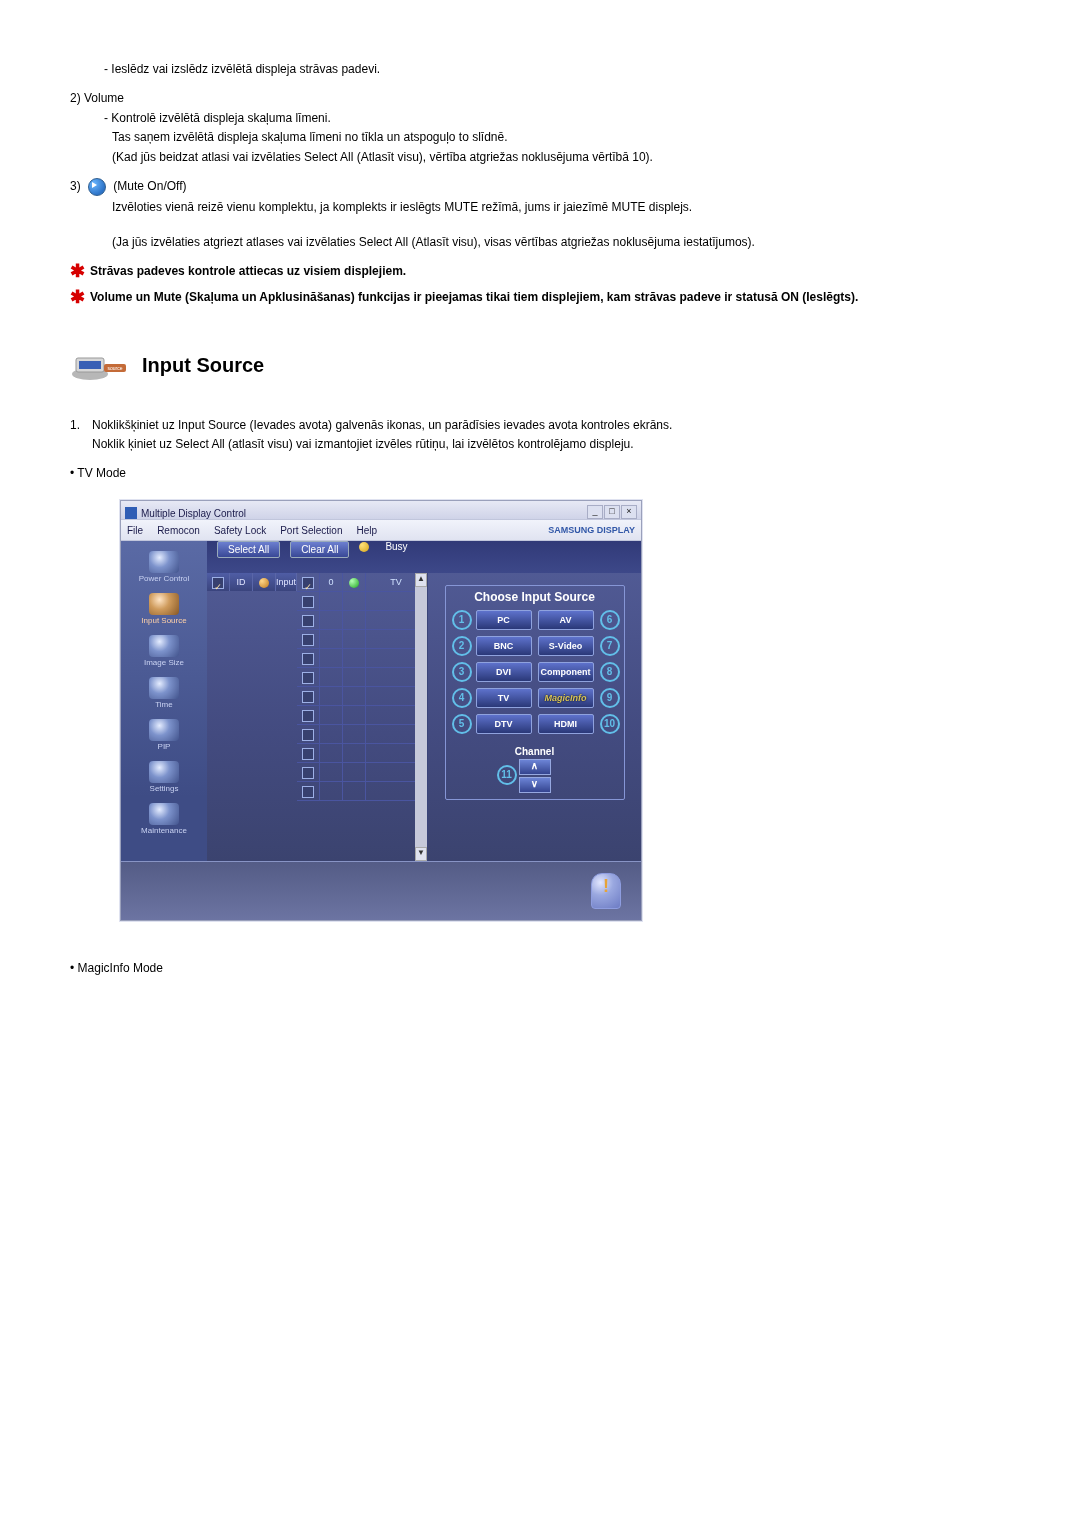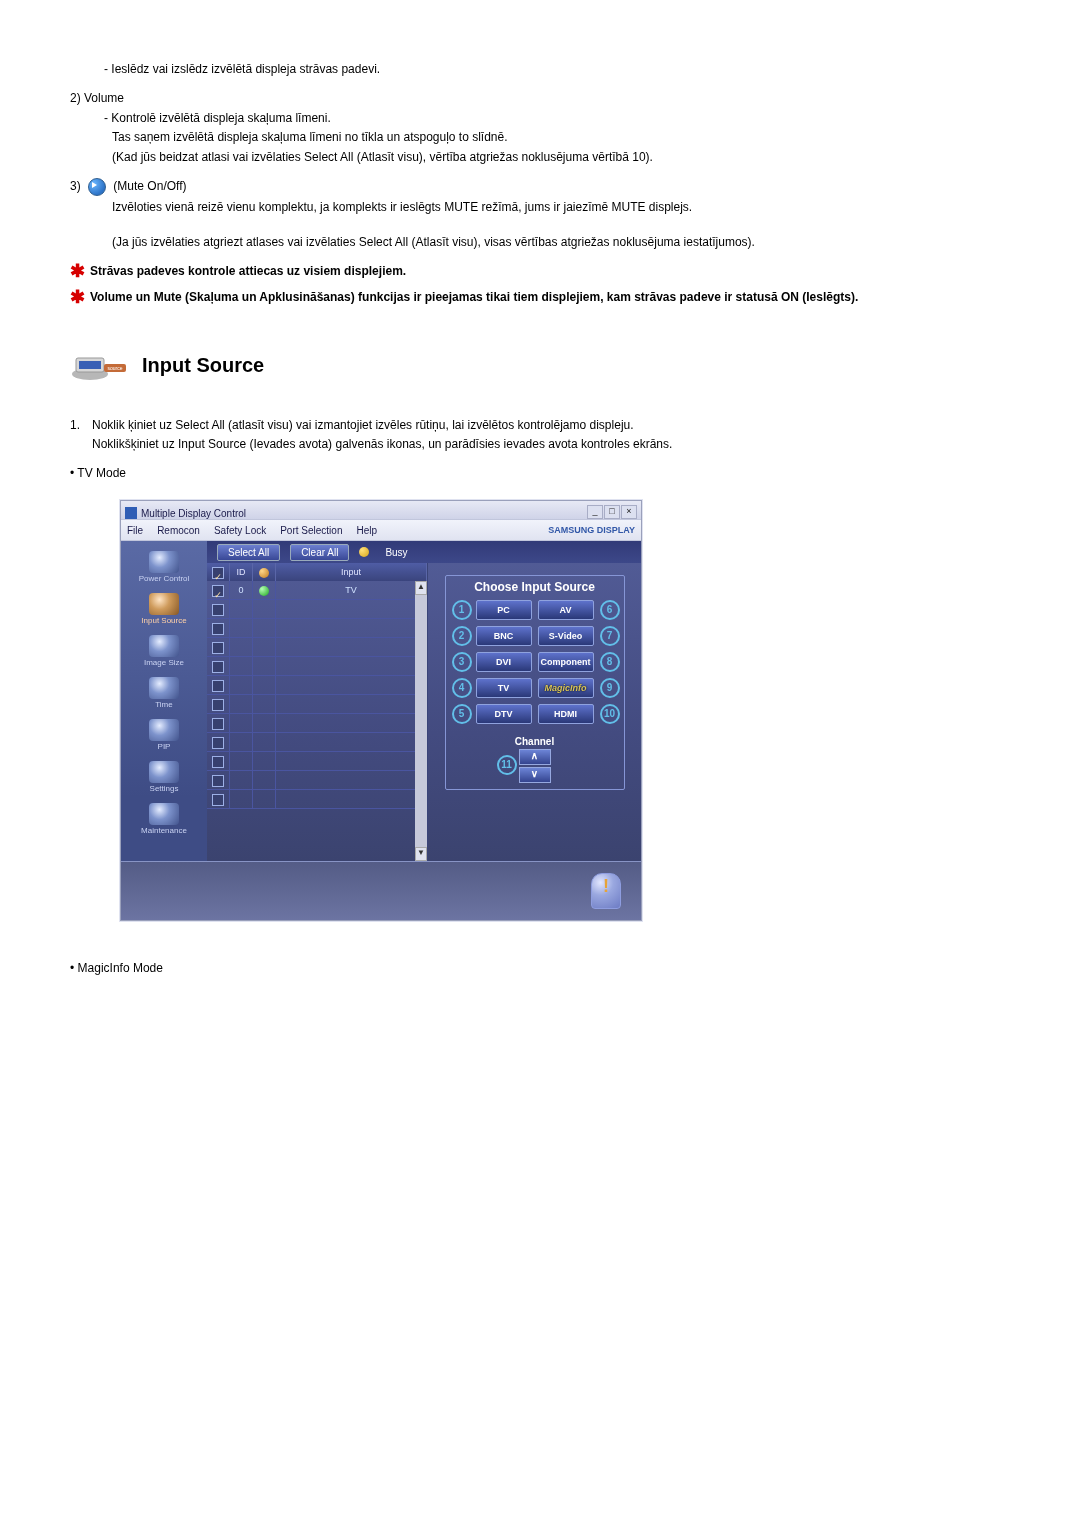--- a/index.html
+++ b/index.html
@@ -184,23 +184,23 @@
   }
   .side-btn.active .side-ico {
     background: radial-gradient(circle at 35% 30%, #ffe5c6 0%, #cf9b5c 40%, #865725 100%);
   }
   .main-panel {
     flex: 1;
     display: flex;
     flex-direction: column;
   }
   .toolbar {
-    height: 22px;
-    display: flex;
-    align-items: center;
+    height: 32px;
+    display: flex;
+    align-items: flex-start;
     gap: 10px;
     padding: 0 10px;
     background: linear-gradient(180deg, #313a78 0%, #3d4889 100%);
   }
   .tbtn {
     padding: 2px 10px;
     font-size: 10px;
     color: #fff;
     background: linear-gradient(#6c7fd0, #394896);
     border: 1px solid #9ab;
@@ -215,21 +215,20 @@
     background: radial-gradient(circle at 30% 30%, #ffe17a, #d6a417);
   }
   .columns {
     flex: 1;
     display: flex;
   }
   .grid-col {
     width: 220px;
     border-right: 1px solid #3a4478;
     display: flex;
-    flex-direction: column;
   }
   .grid-head {
     display: flex;
     height: 18px;
     background: linear-gradient(#4f5da5, #3a447d);
     font-size: 9px;
   }
   .gh {
     border-right: 1px solid #5a66a8;
     text-align: center;
@@ -445,22 +444,22 @@
           <text x="45" y="24" font-size="5" fill="#fff" text-anchor="middle">source</text>
         </svg>
       </div>
       <div class="sec-title">Input Source</div>
     </div>
 
     <div class="ol-step">
       <div class="step-row">
         <div class="n">1.</div>
         <div>
+          <div>Noklikšķiniet uz Input Source (Ievades avota) galvenās ikonas, un parādīsies ievades avota kontroles ekrāns.</div>
           <div>Noklik       ķiniet uz Select All (atlasīt visu) vai izmantojiet izvēles rūtiņu, lai izvēlētos kontrolējamo displeju.</div>
-          <div>Noklikšķiniet uz Input Source (Ievades avota) galvenās ikonas, un parādīsies ievades avota kontroles ekrāns.</div>
         </div>
       </div>
     </div>
 
     <div class="bullet-line">• TV Mode</div>
 
     <div class="shot-wrap">
       <div class="mdc-window">
         <div class="mdc-titlebar">
           <div class="title">

